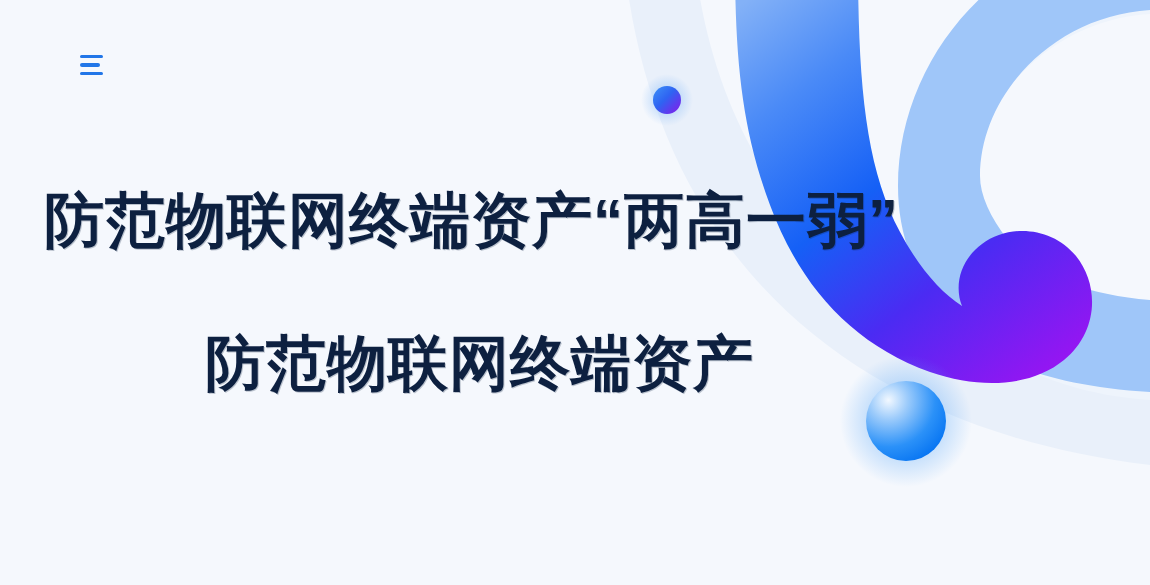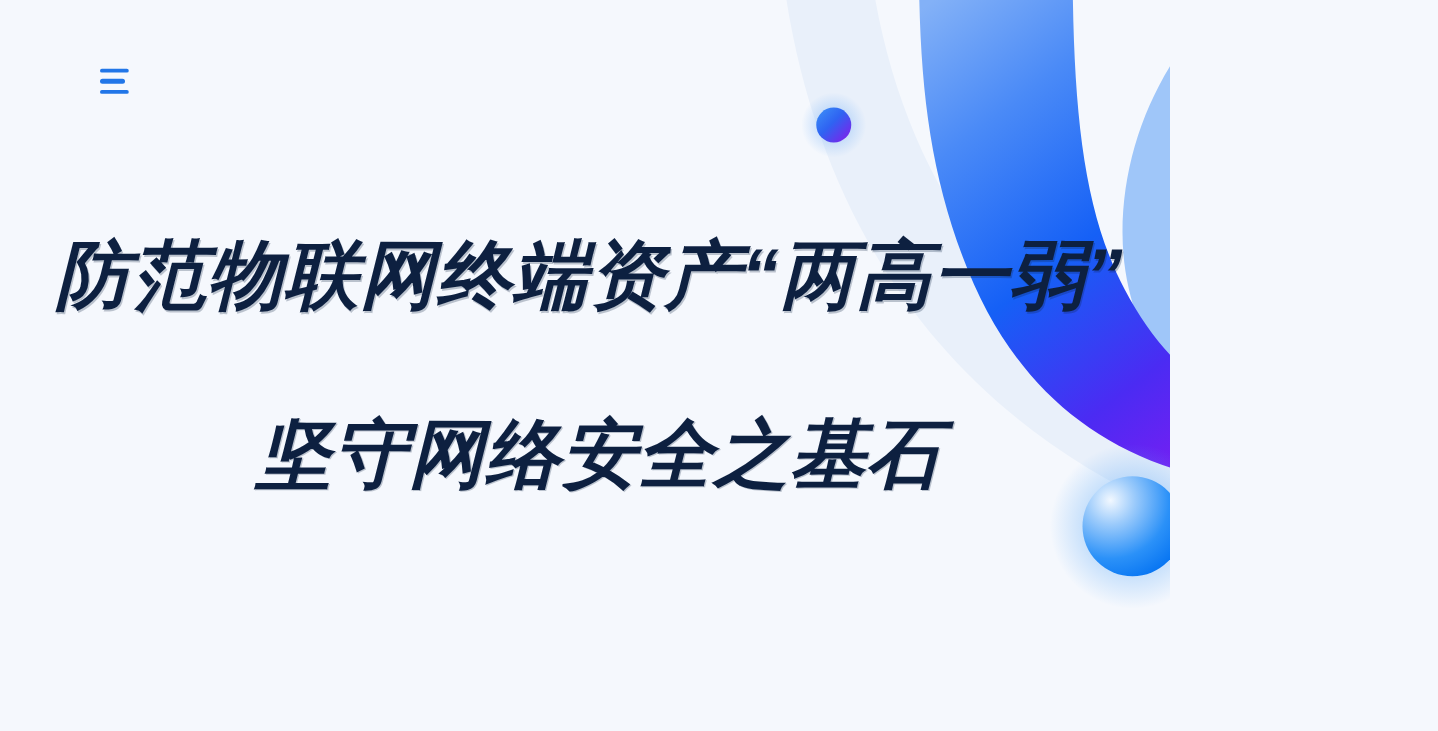--- a/index.html
+++ b/index.html
@@ -10,25 +10,24 @@
   body {
     width: 1150px;
     height: 585px;
     overflow: hidden;
     font-family: "Liberation Sans", sans-serif;
     background: #f5f8fd;
   }
 
   .slide {
     position: relative;
-    width: 936px;
+    width: 1150px;
     height: 585px;
     background: #f5f8fd;
     overflow: hidden;
-    font-style: italic;
   }
 
   
   .bg-art {
     position: absolute;
     inset: 0;
     width: 1150px;
     height: 585px;
     pointer-events: none;
   }
@@ -171,16 +170,16 @@
   </svg>
 
   <button class="menu-btn">
     <span class="bar bar-1"></span>
     <span class="bar bar-2"></span>
     <span class="bar bar-3"></span>
   </button>
 
   <div class="headline">
     <div class="headline-line line-1">防范物联网终端资产“两高一弱”</div>
-    <div class="headline-line line-2">坚守网络安全之基石</div>
+    <div class="headline-line line-2">防范物联网终端资产</div>
   </div>
 
 </div>
 
 </body></html>

